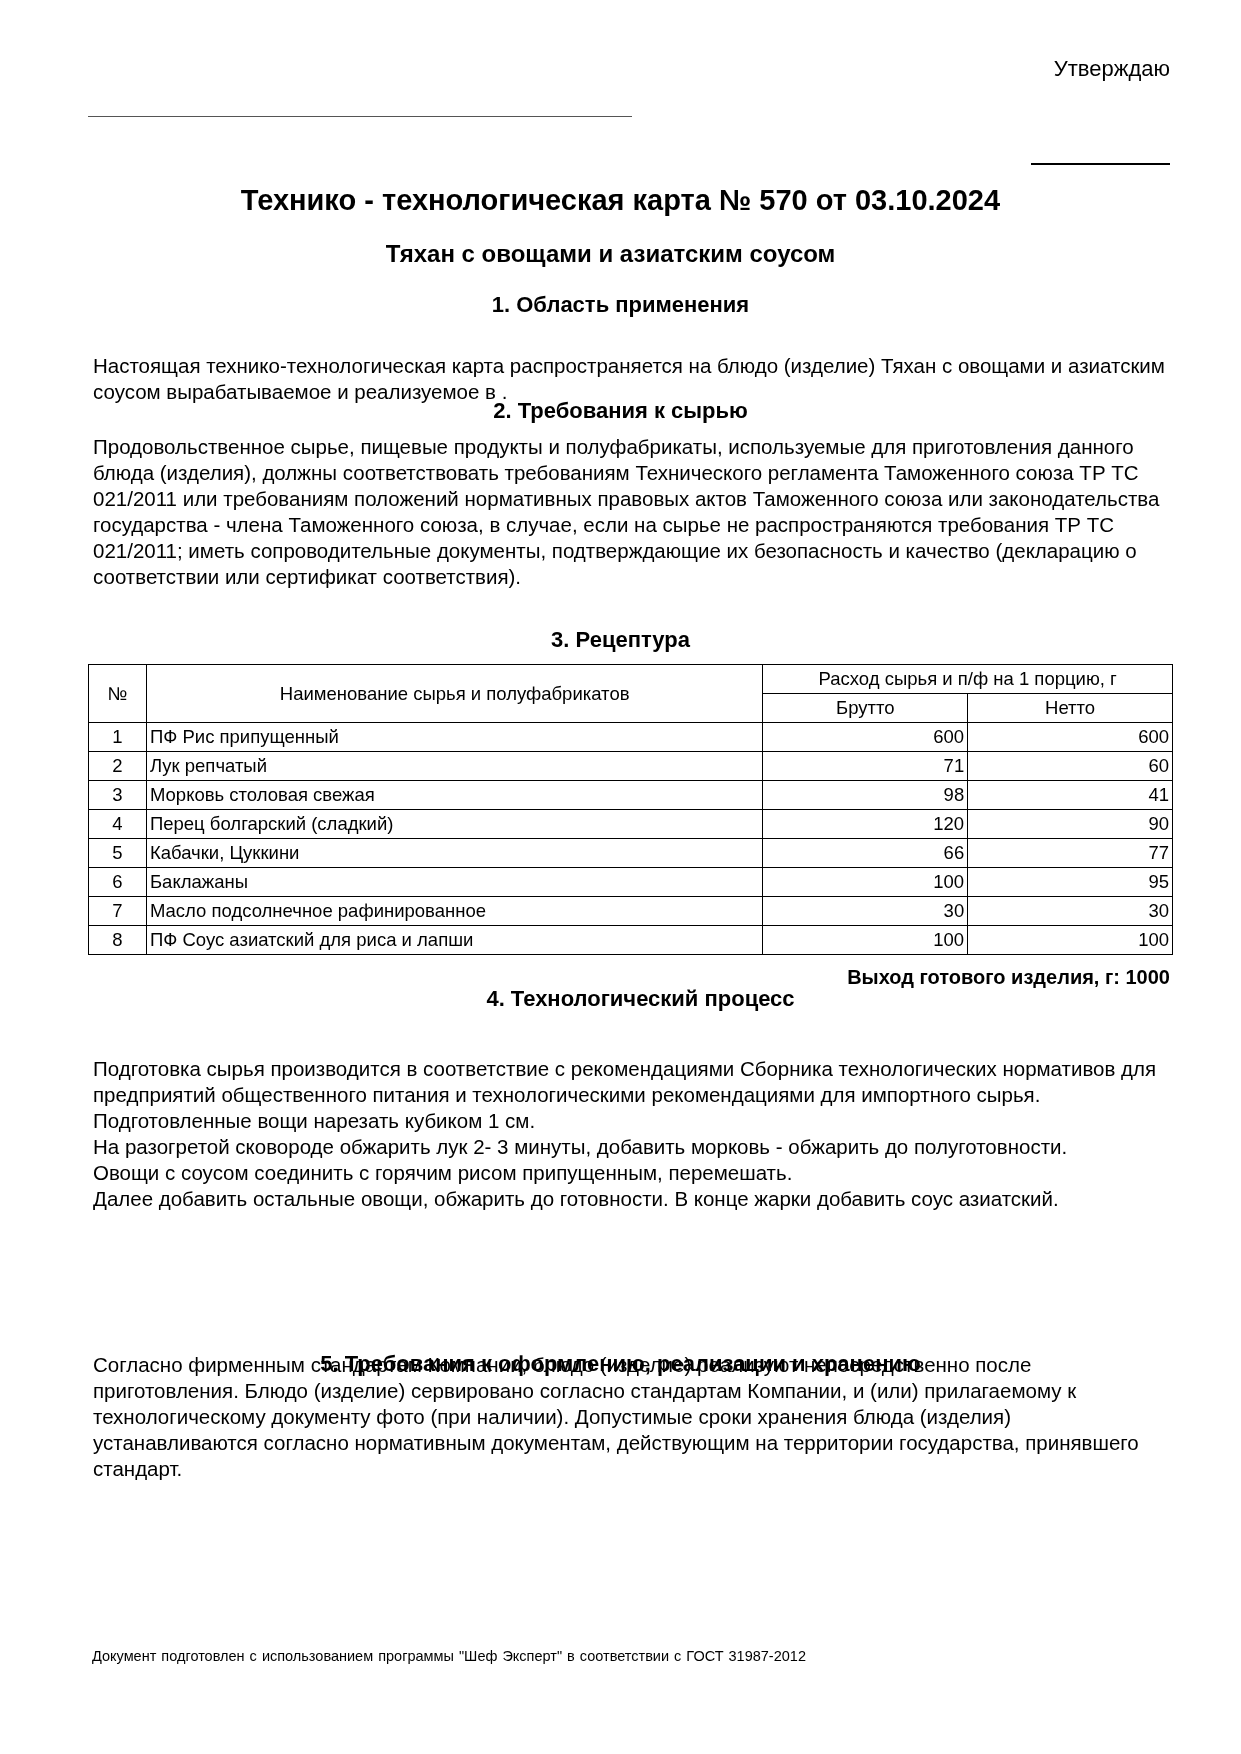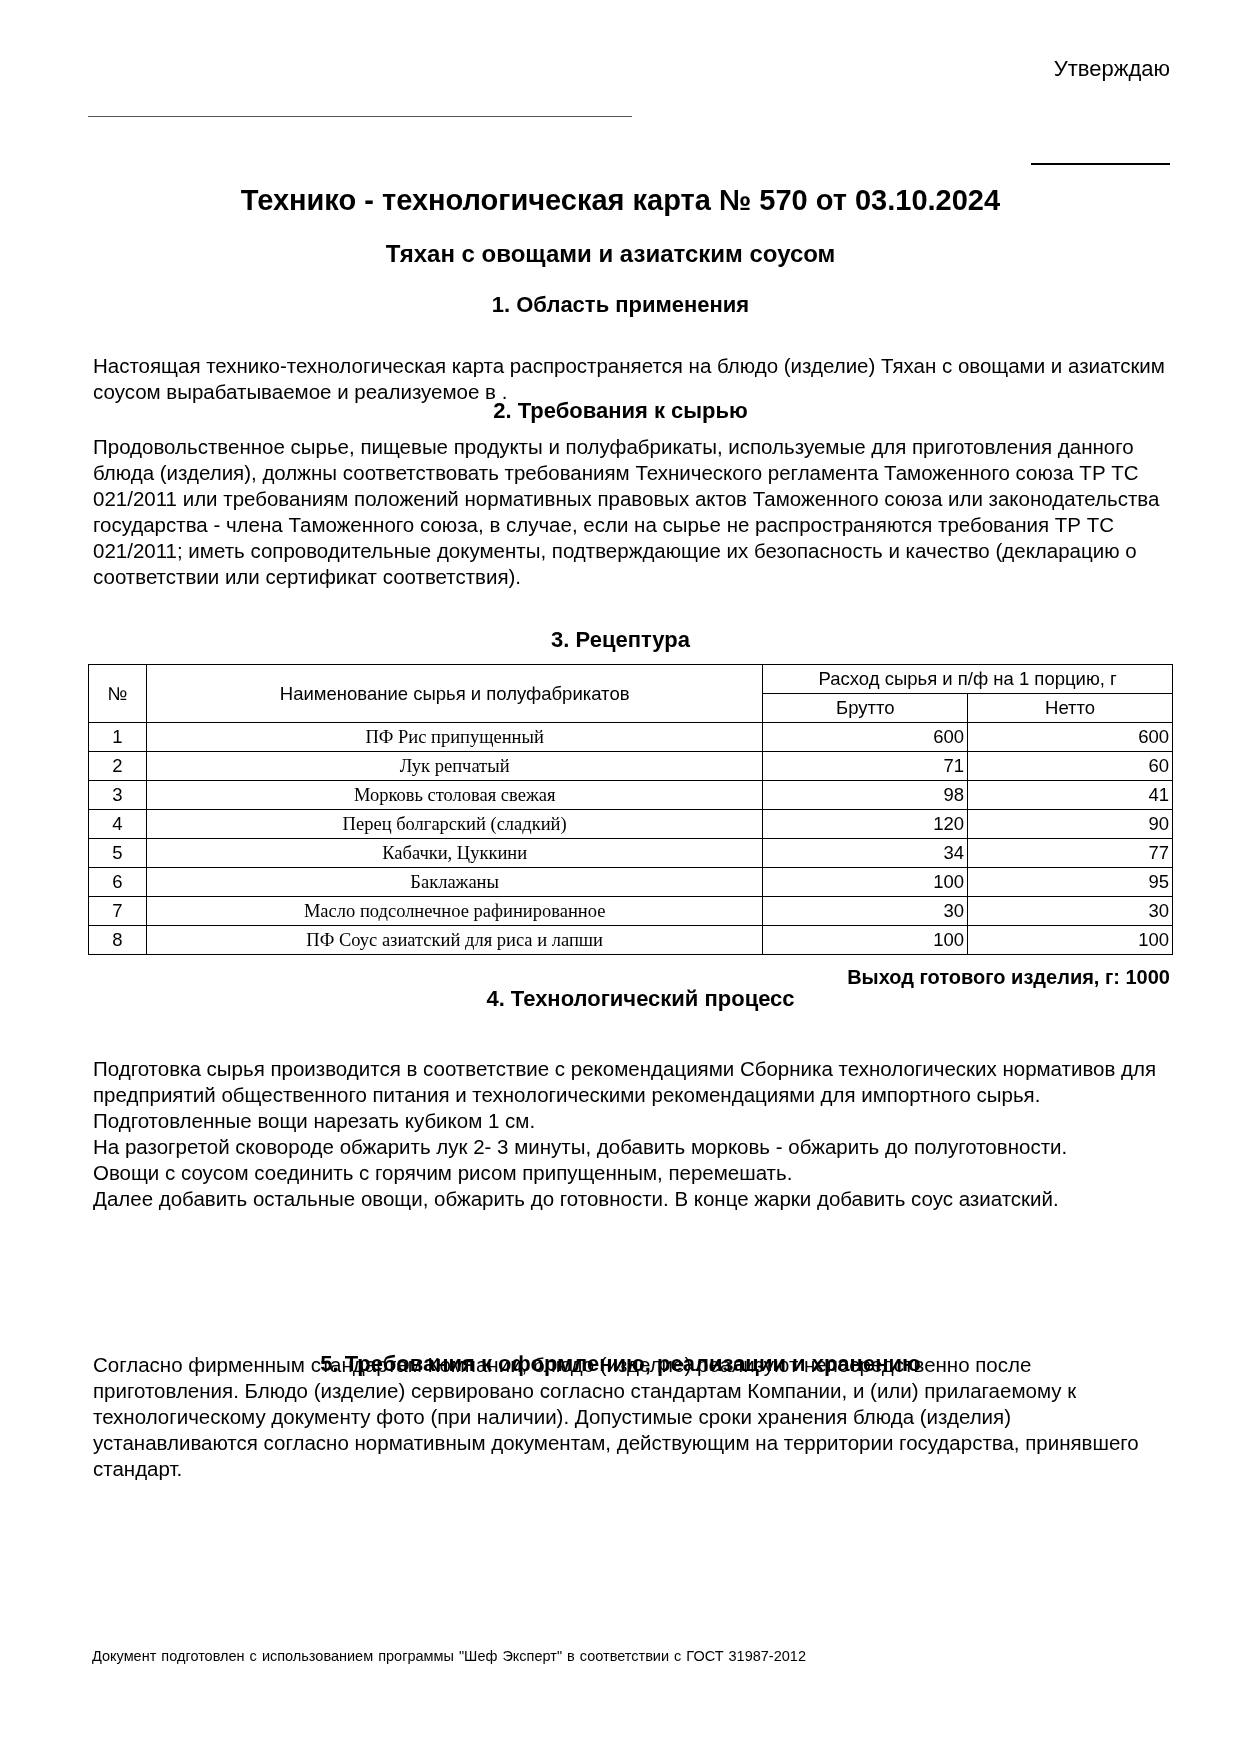--- a/index.html
+++ b/index.html
@@ -17,21 +17,21 @@
     .para p { margin: 0; }
     table.recipe {
       position: absolute; left: 88px; top: 664px; width: 1085px;
       border-collapse: collapse; font-size: 18.5px;
     }
     table.recipe td, table.recipe th {
       border: 1px solid #000; font-weight: normal; padding: 0 3px; height: 28px;
     }
     table.recipe th { text-align: center; }
     td.num { text-align: center; }
-    td.name { text-align: center; font-family: Liberation Serif, serif; }
+    td.name { text-align: left; }
     td.val { text-align: right; padding-right: 2px; }
     .yield { position: absolute; right: 71px; top: 966px; font-size: 20px; font-weight: bold; }
     .footer { position: absolute; left: 92px; top: 1648px; font-size: 14.5px; word-spacing: 1px; }
   </style>
 </head>
 <body>
 
 <div class="approve">Утверждаю</div>
 <div class="line-left"></div>
 <div class="line-right"></div>
@@ -90,21 +90,21 @@
     </tr>
     <tr>
       <td class="num">4</td>
       <td class="name">Перец болгарский (сладкий)</td>
       <td class="val">120</td>
       <td class="val">90</td>
     </tr>
     <tr>
       <td class="num">5</td>
       <td class="name">Кабачки, Цуккини</td>
-      <td class="val">34</td>
+      <td class="val">66</td>
       <td class="val">77</td>
     </tr>
     <tr>
       <td class="num">6</td>
       <td class="name">Баклажаны</td>
       <td class="val">100</td>
       <td class="val">95</td>
     </tr>
     <tr>
       <td class="num">7</td>

